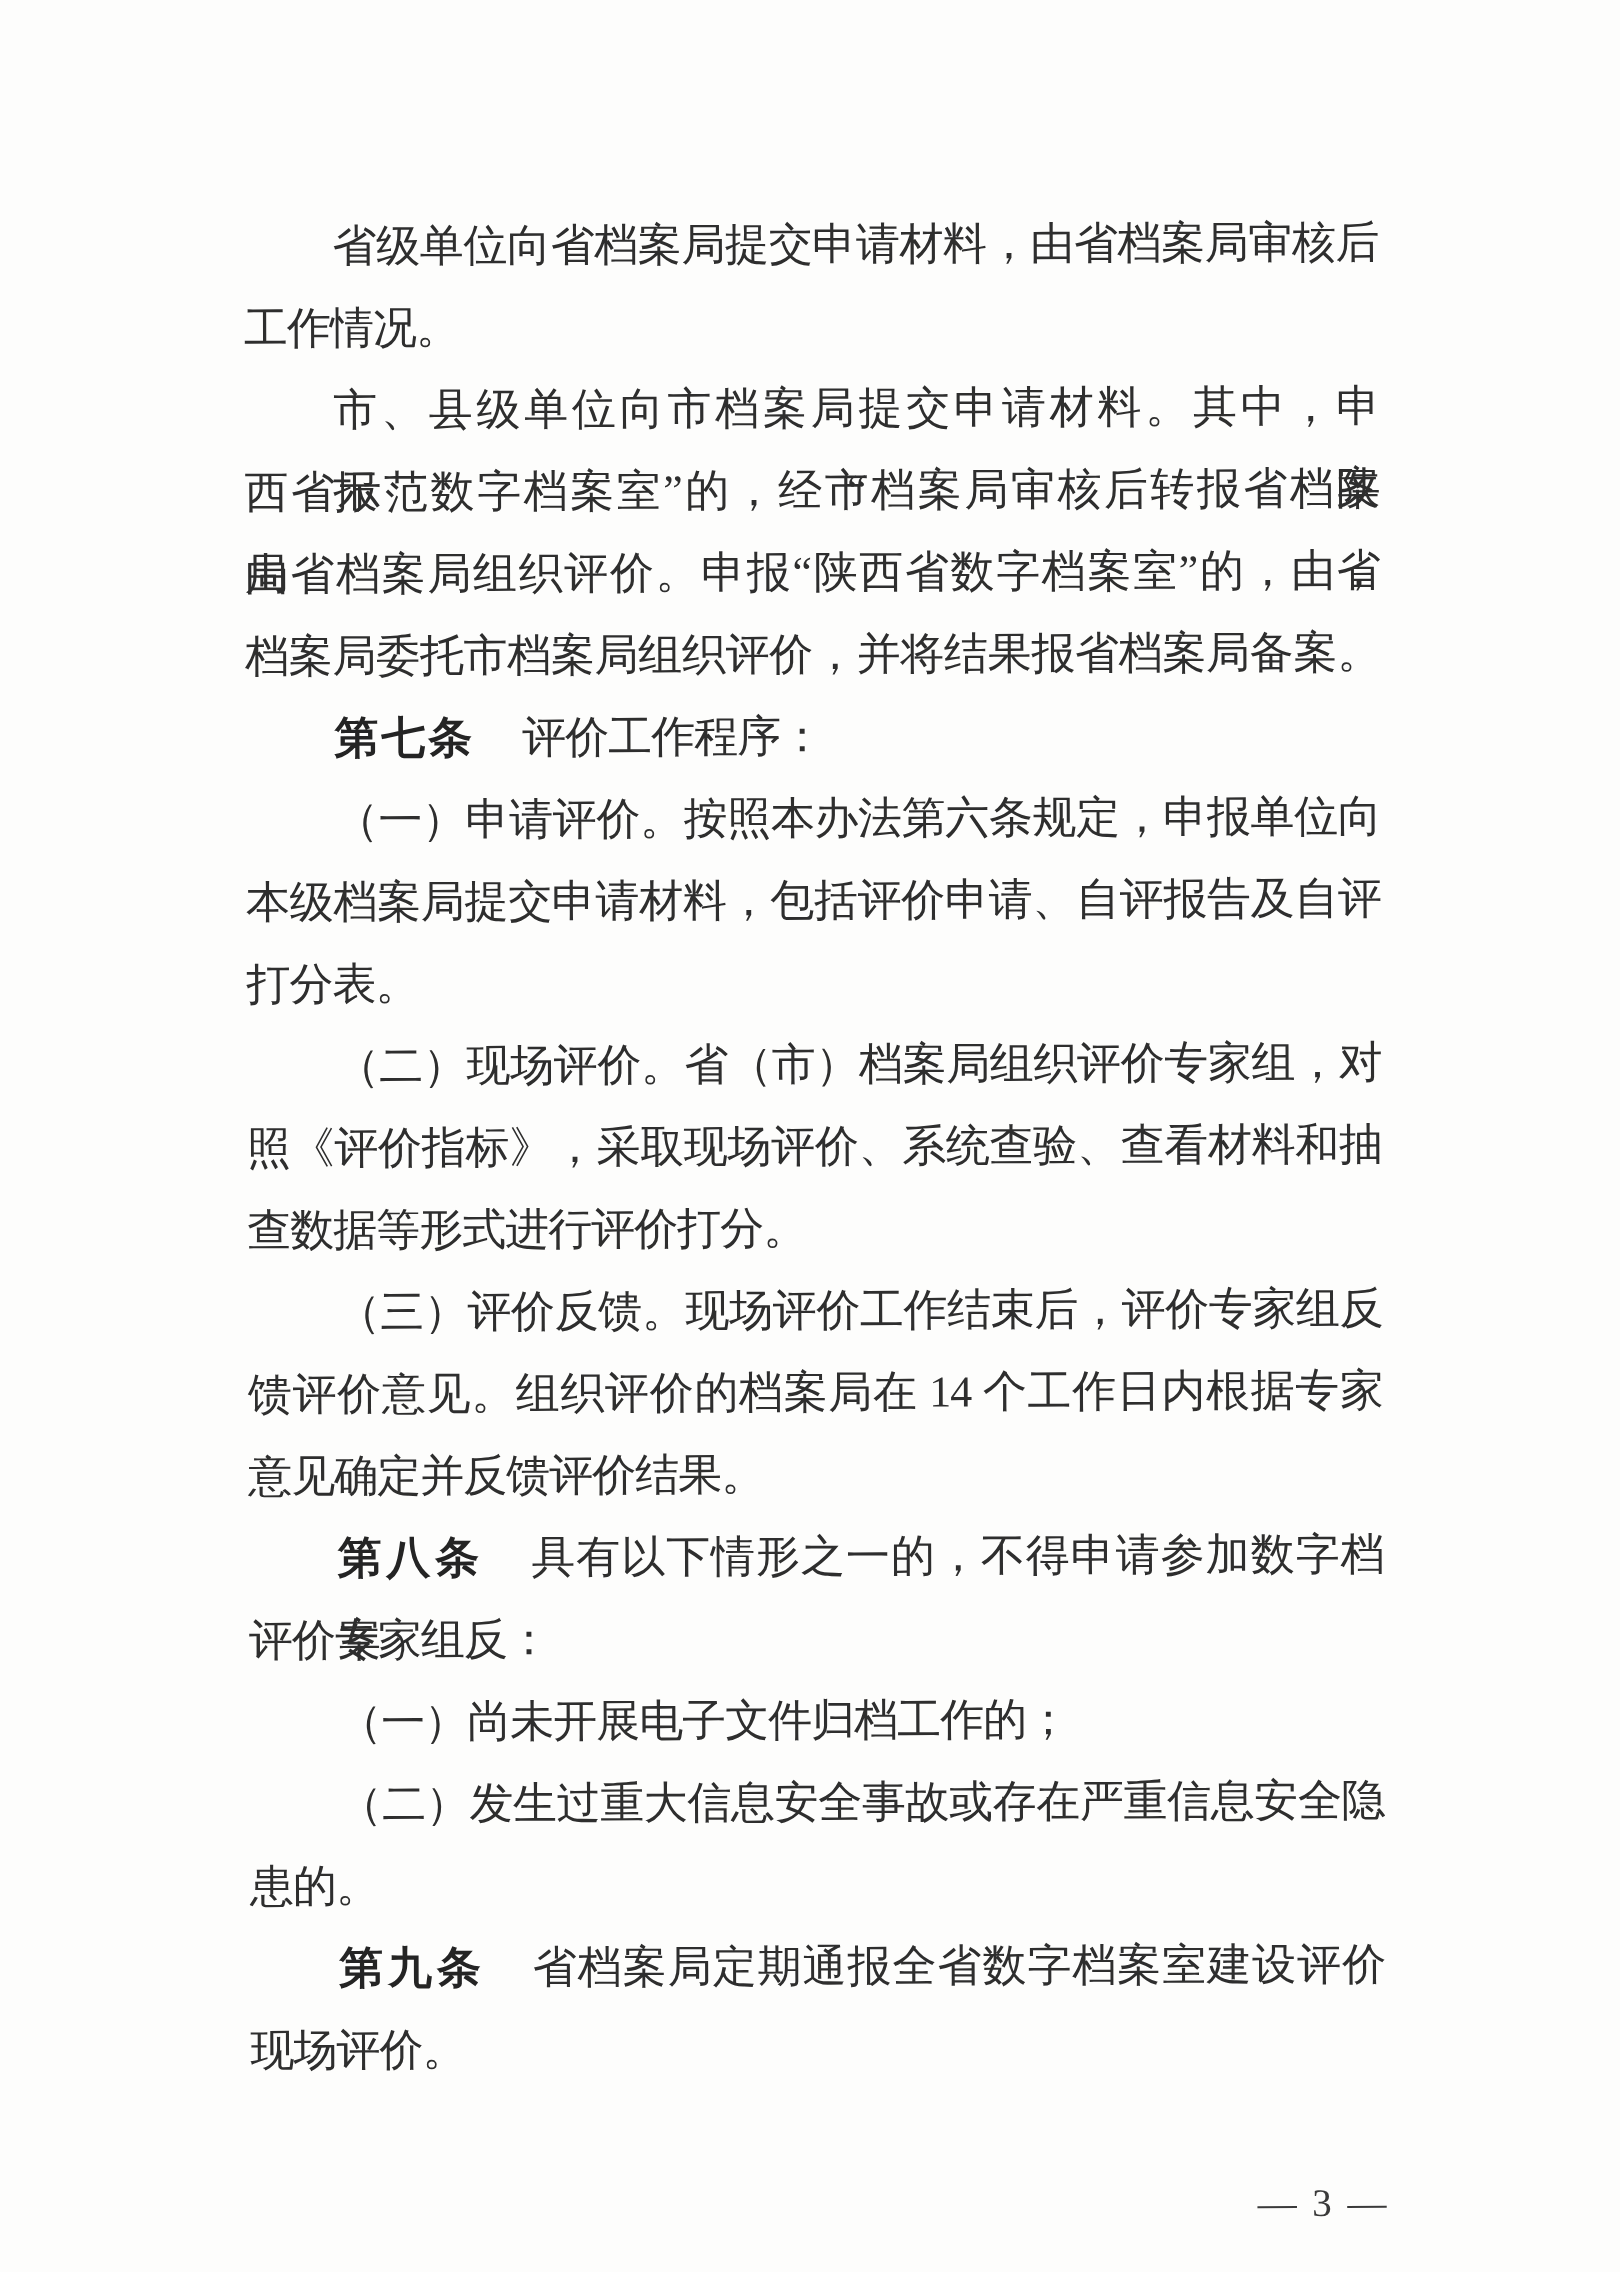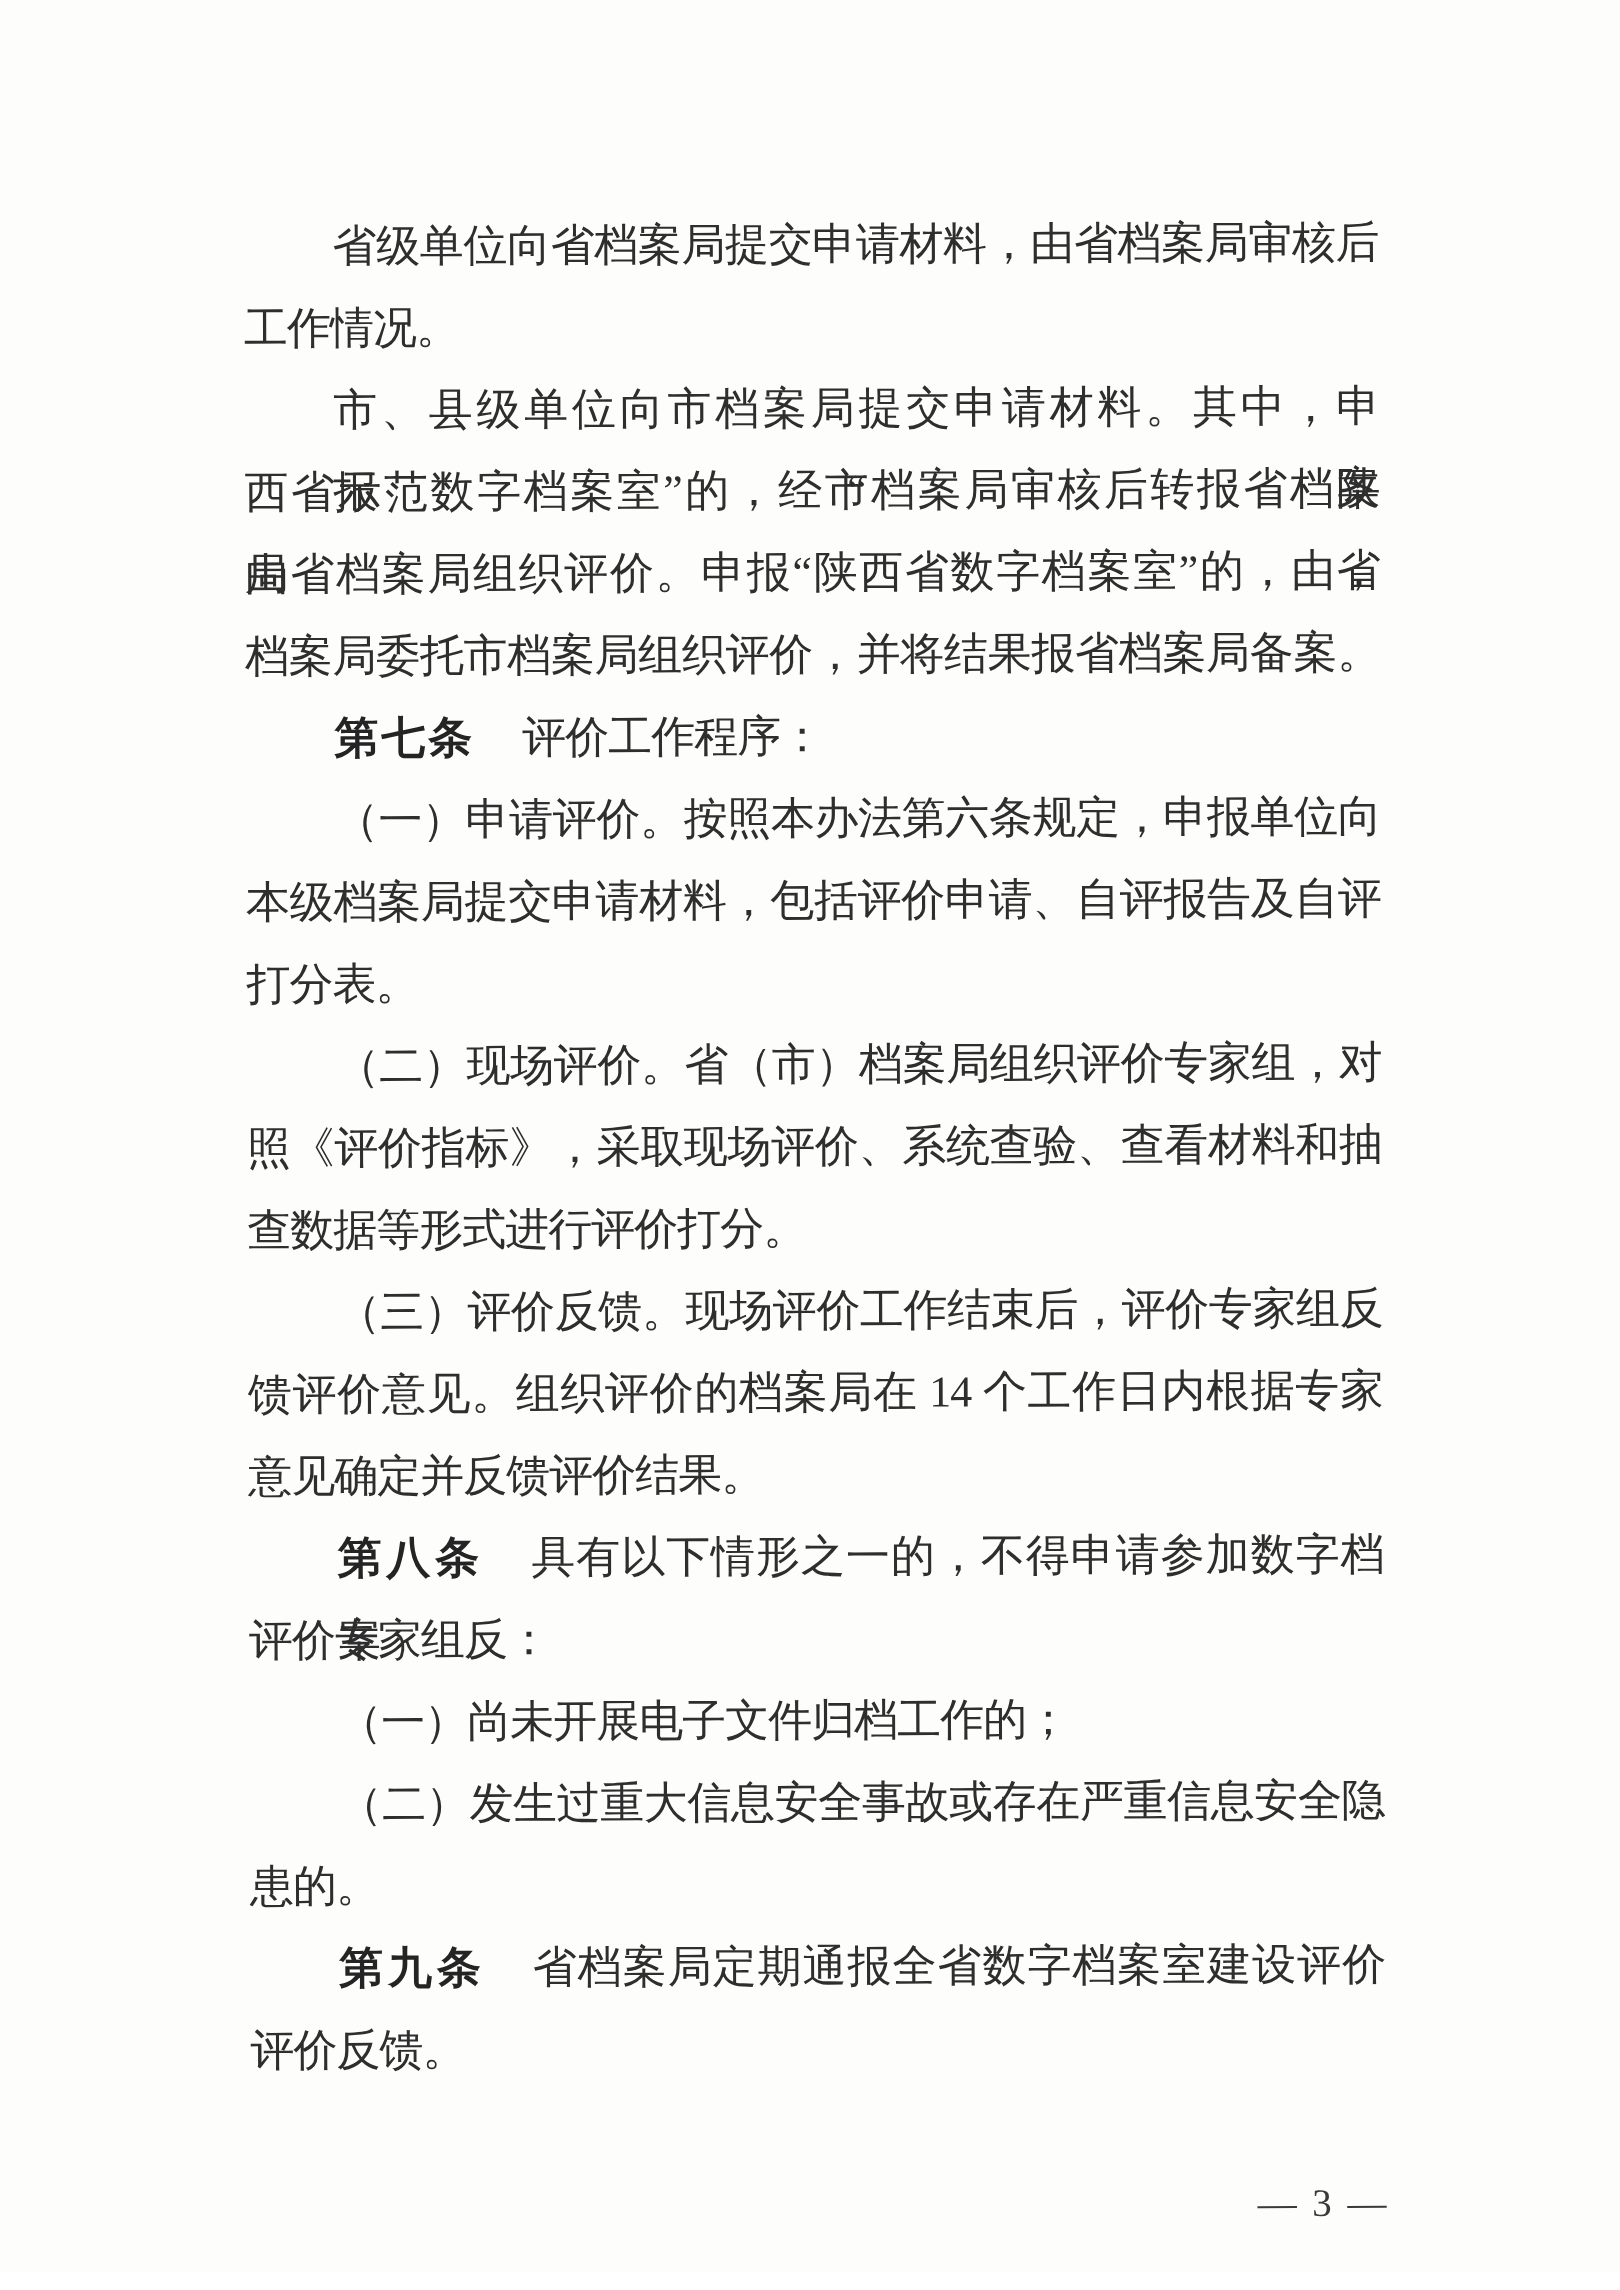--- a/index.html
+++ b/index.html
@@ -83,17 +83,17 @@
       <div class="line"><span>查数据等形式进行评价打分。</span></div>
       <div class="line indent justify"><span>（三）评价反馈。现场评价工作结束后，评价专家组反</span></div>
       <div class="line justify"><span>馈评价意见。组织评价的档案局在 14 个工作日内根据专家</span></div>
       <div class="line"><span>意见确定并反馈评价结果。</span></div>
       <div class="line indent justify"><span class="article-num">第八条</span><span>具有以下情形之一的，不得申请参加数字档案</span></div>
       <div class="line"><span>评价专家组反：</span></div>
       <div class="line indent"><span>（一）尚未开展电子文件归档工作的；</span></div>
       <div class="line indent justify"><span>（二）发生过重大信息安全事故或存在严重信息安全隐</span></div>
       <div class="line"><span>患的。</span></div>
       <div class="line indent justify"><span class="article-num">第九条</span><span>省档案局定期通报全省数字档案室建设评价</span></div>
-      <div class="line"><span>评价反馈。</span></div>
+      <div class="line"><span>现场评价。</span></div>
     </div>
   <div class="page-number">— 3 —</div>
 </div>
 
 
 </body></html>

